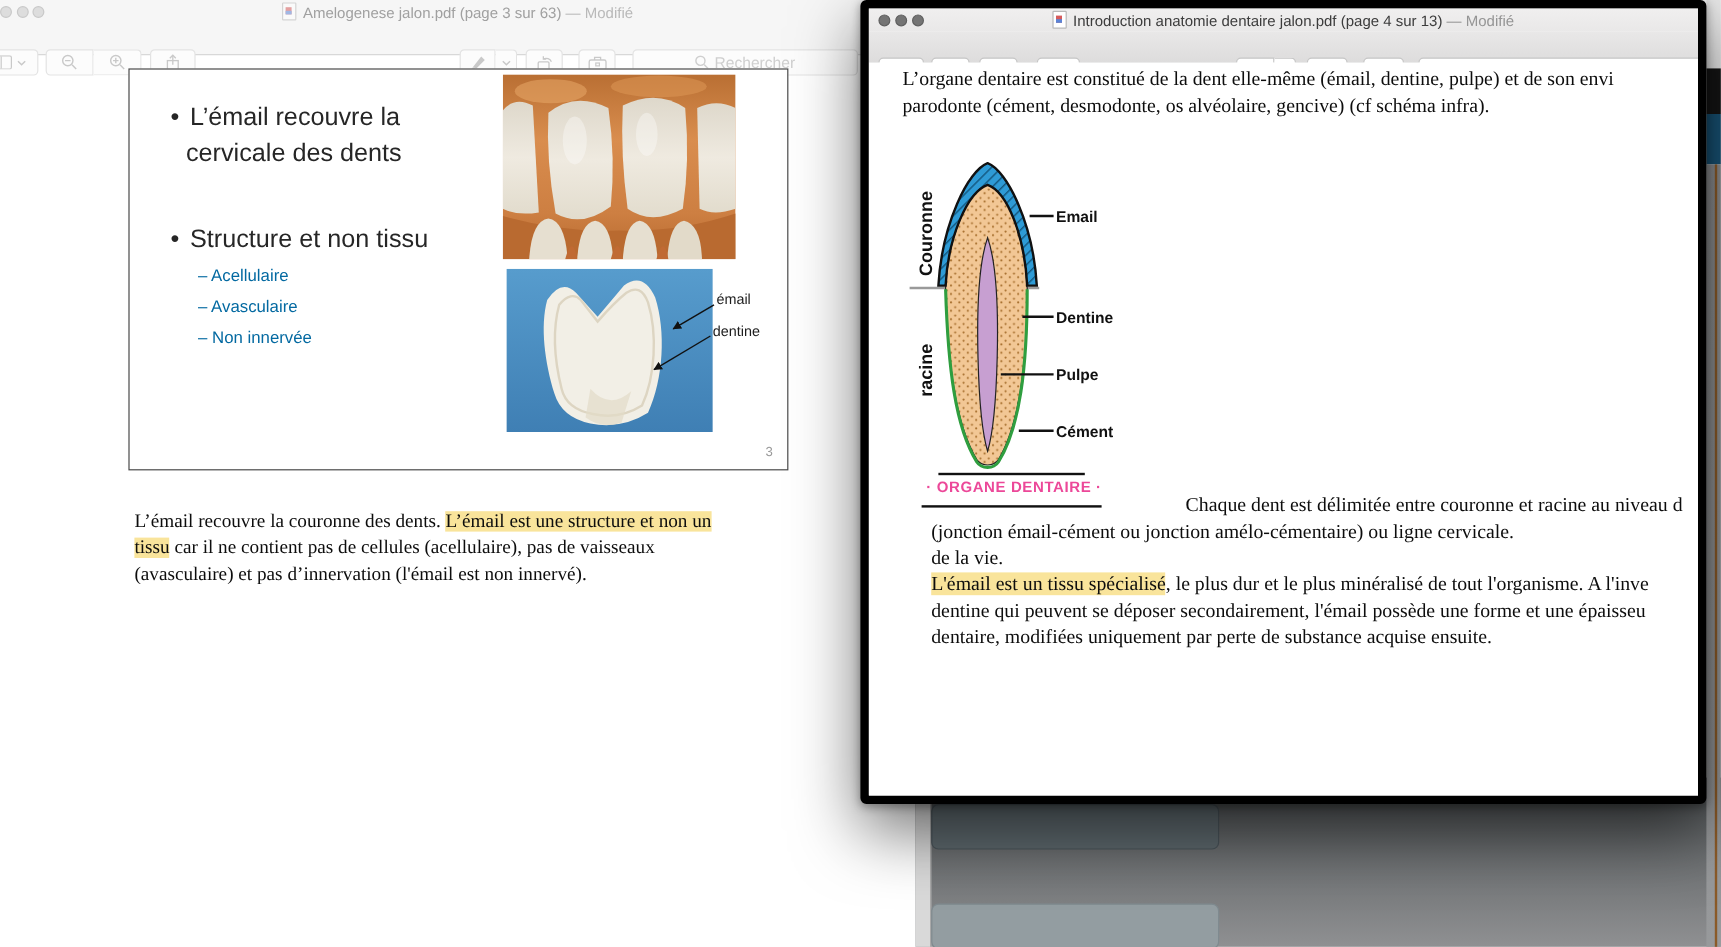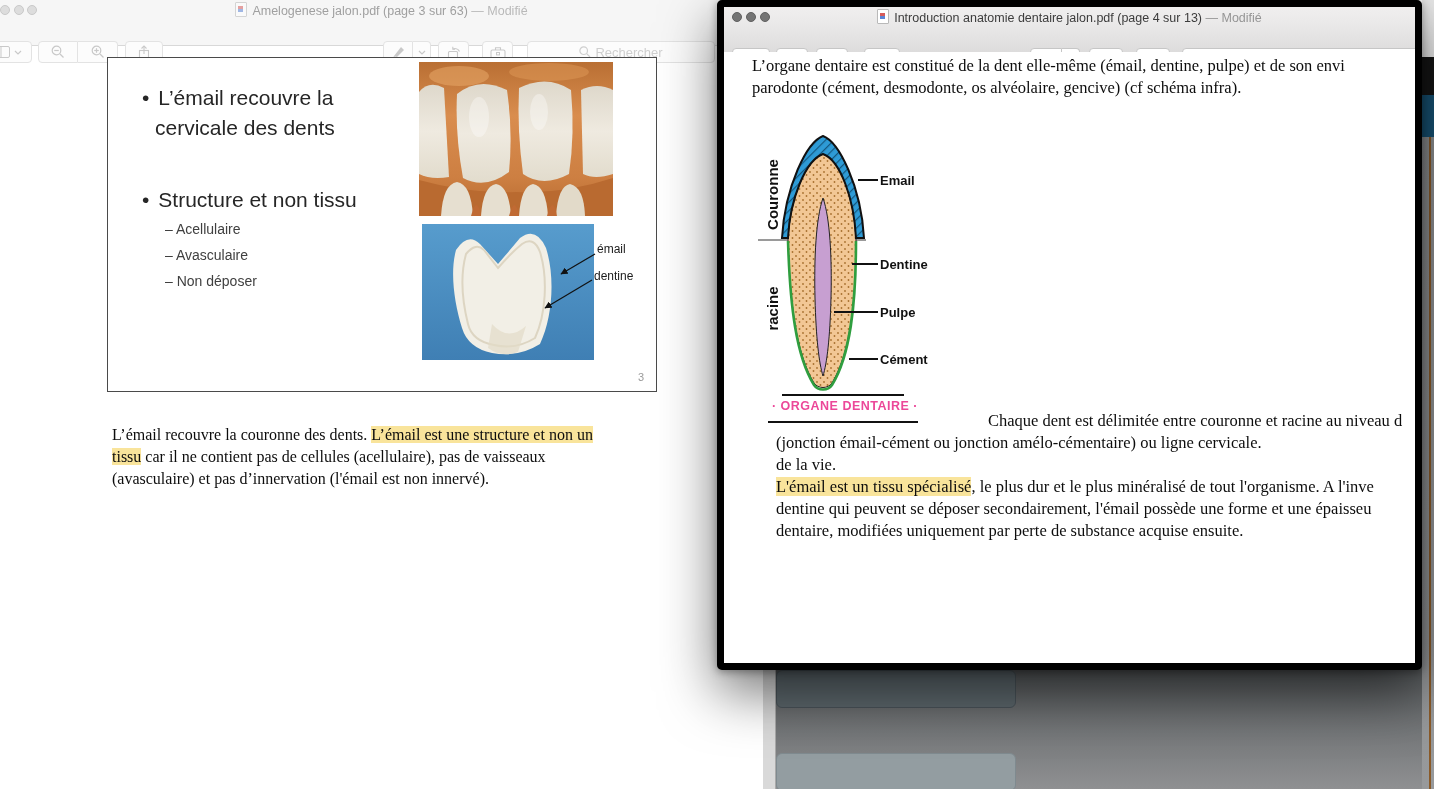--- a/index.html
+++ b/index.html
@@ -46,21 +46,21 @@
   #left-window .win-title{color:#a0a0a0;}
   #left-window .win-title .mod{color:#b9b9b9;}
   #left-window .tb-btn{border-color:#e3e3e3;color:#c9c9c9;background:#fcfcfc;}
   #left-window .search{border-color:#e3e3e3;color:#cfcfcf;background:#fcfcfc;}
   #left-window .doc-icon{opacity:.55;}
 
   
   #slide{left:107px;top:57px;width:548px;height:333px;background:#fff;border:1px solid #4a4a4a;}
   .b-row{white-space:nowrap;color:#262626;}
   .b1{font-size:21px;}
-  .b-sub{font-size:14px;color:#404040;}
+  .b-sub{font-size:14px;color:#0369a1;}
   #slide-page-num{right:12px;bottom:8px;font-size:11px;color:#9a9a9a;}
   .img-label{font-size:12px;color:#1c1c1c;}
 
   
   #left-paragraph{left:112px;top:424px;width:560px;font-family:"Liberation Serif","DejaVu Serif",serif;
     font-size:16px;line-height:22px;color:#0d0d0d;}
   .hl{background:#f9e49b;}
 
   
   #right-window{left:717px;top:0;width:705px;height:670px;background:#fff;z-index:5;border-radius:5px;
@@ -177,21 +177,21 @@
       <span>Rechercher</span>
     </div>
   </div>
 
   <div class="abs" id="slide">
     <div class="abs b-row b1" style="left:34px;top:28px"><span>•</span><span style="margin-left:9px">L’émail recouvre la</span></div>
     <div class="abs b-row b1" style="left:47px;top:58px">cervicale des dents</div>
     <div class="abs b-row b1" style="left:34px;top:130px"><span>•</span><span style="margin-left:9px">Structure et non tissu</span></div>
     <div class="abs b-row b-sub" style="left:57px;top:163px">– Acellulaire</div>
     <div class="abs b-row b-sub" style="left:57px;top:189px">– Avasculaire</div>
-    <div class="abs b-row b-sub" style="left:57px;top:215px">– Non déposer</div>
+    <div class="abs b-row b-sub" style="left:57px;top:215px">– Non innervée</div>
 
     <svg class="abs" style="left:311px;top:4px" width="194" height="154" viewBox="0 0 194 154">
       <defs>
         <linearGradient id="gum" x1="0" y1="0" x2="0" y2="1">
           <stop offset="0" stop-color="#b96f33"></stop>
             <stop offset="0.35" stop-color="#d98d4e"></stop>
           <stop offset="0.75" stop-color="#cd7f42"></stop>
             <stop offset="1" stop-color="#b66a30"></stop>
         </linearGradient>
         <linearGradient id="toothg" x1="0" y1="0" x2="0" y2="1">

